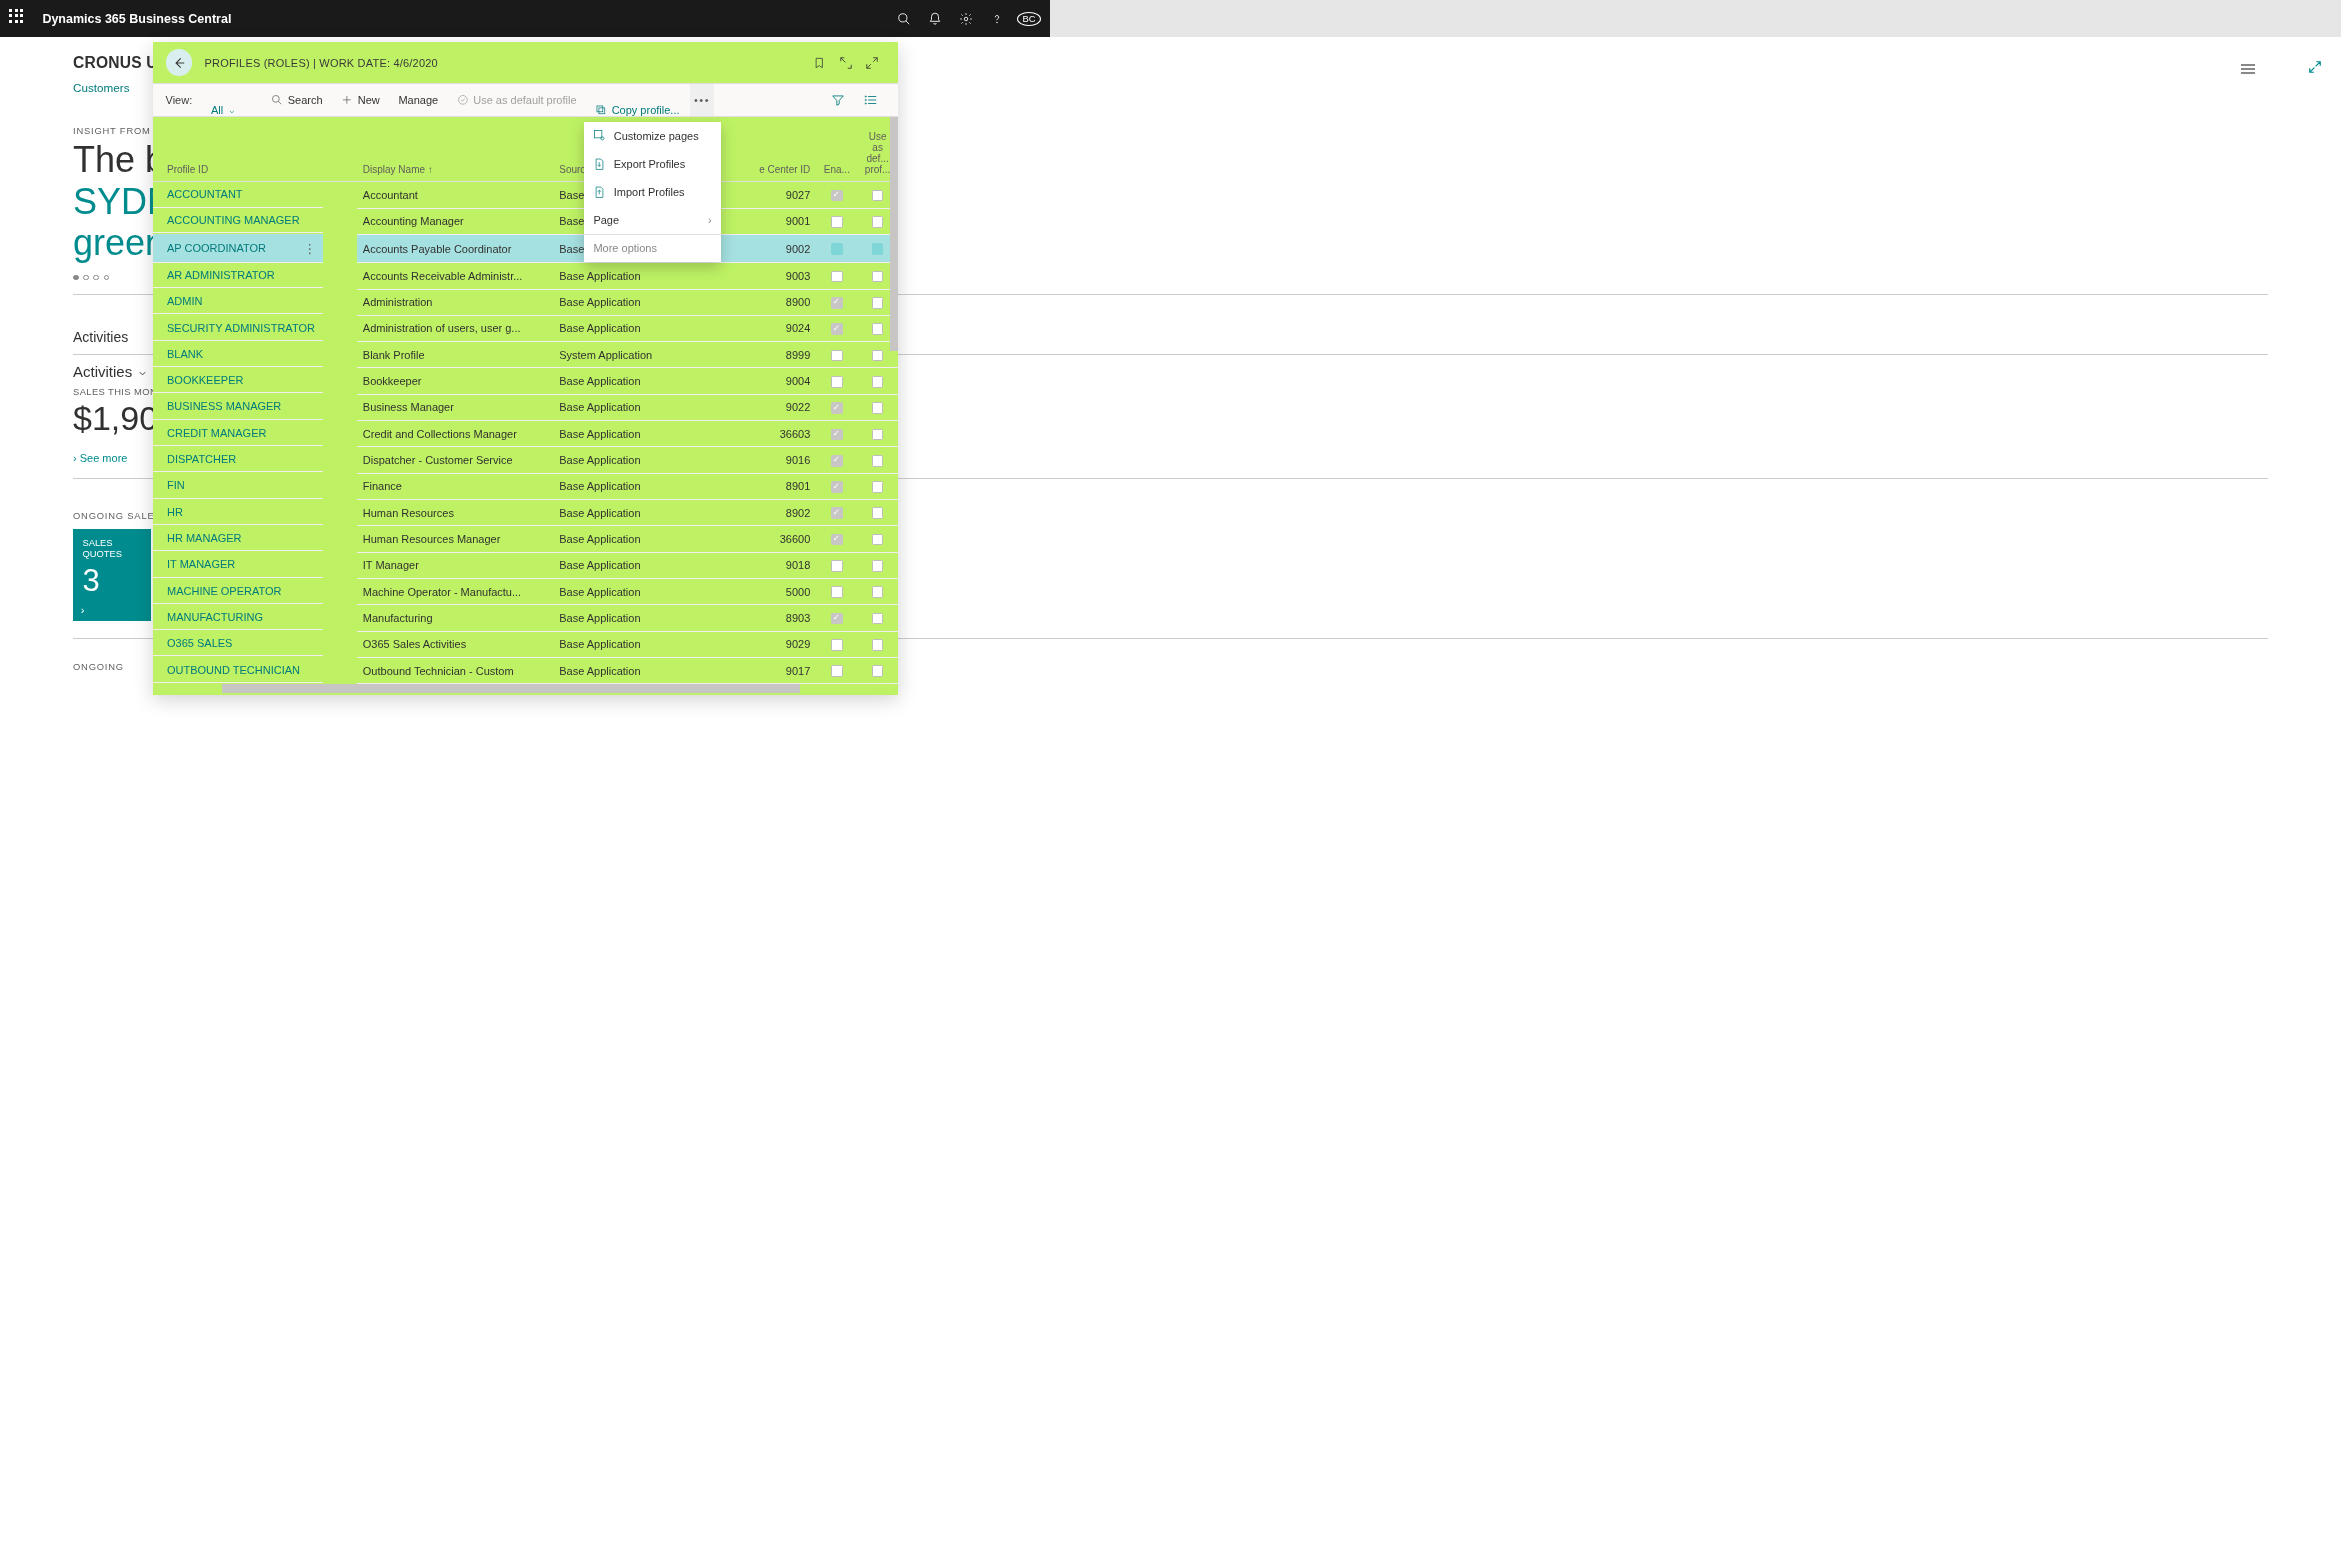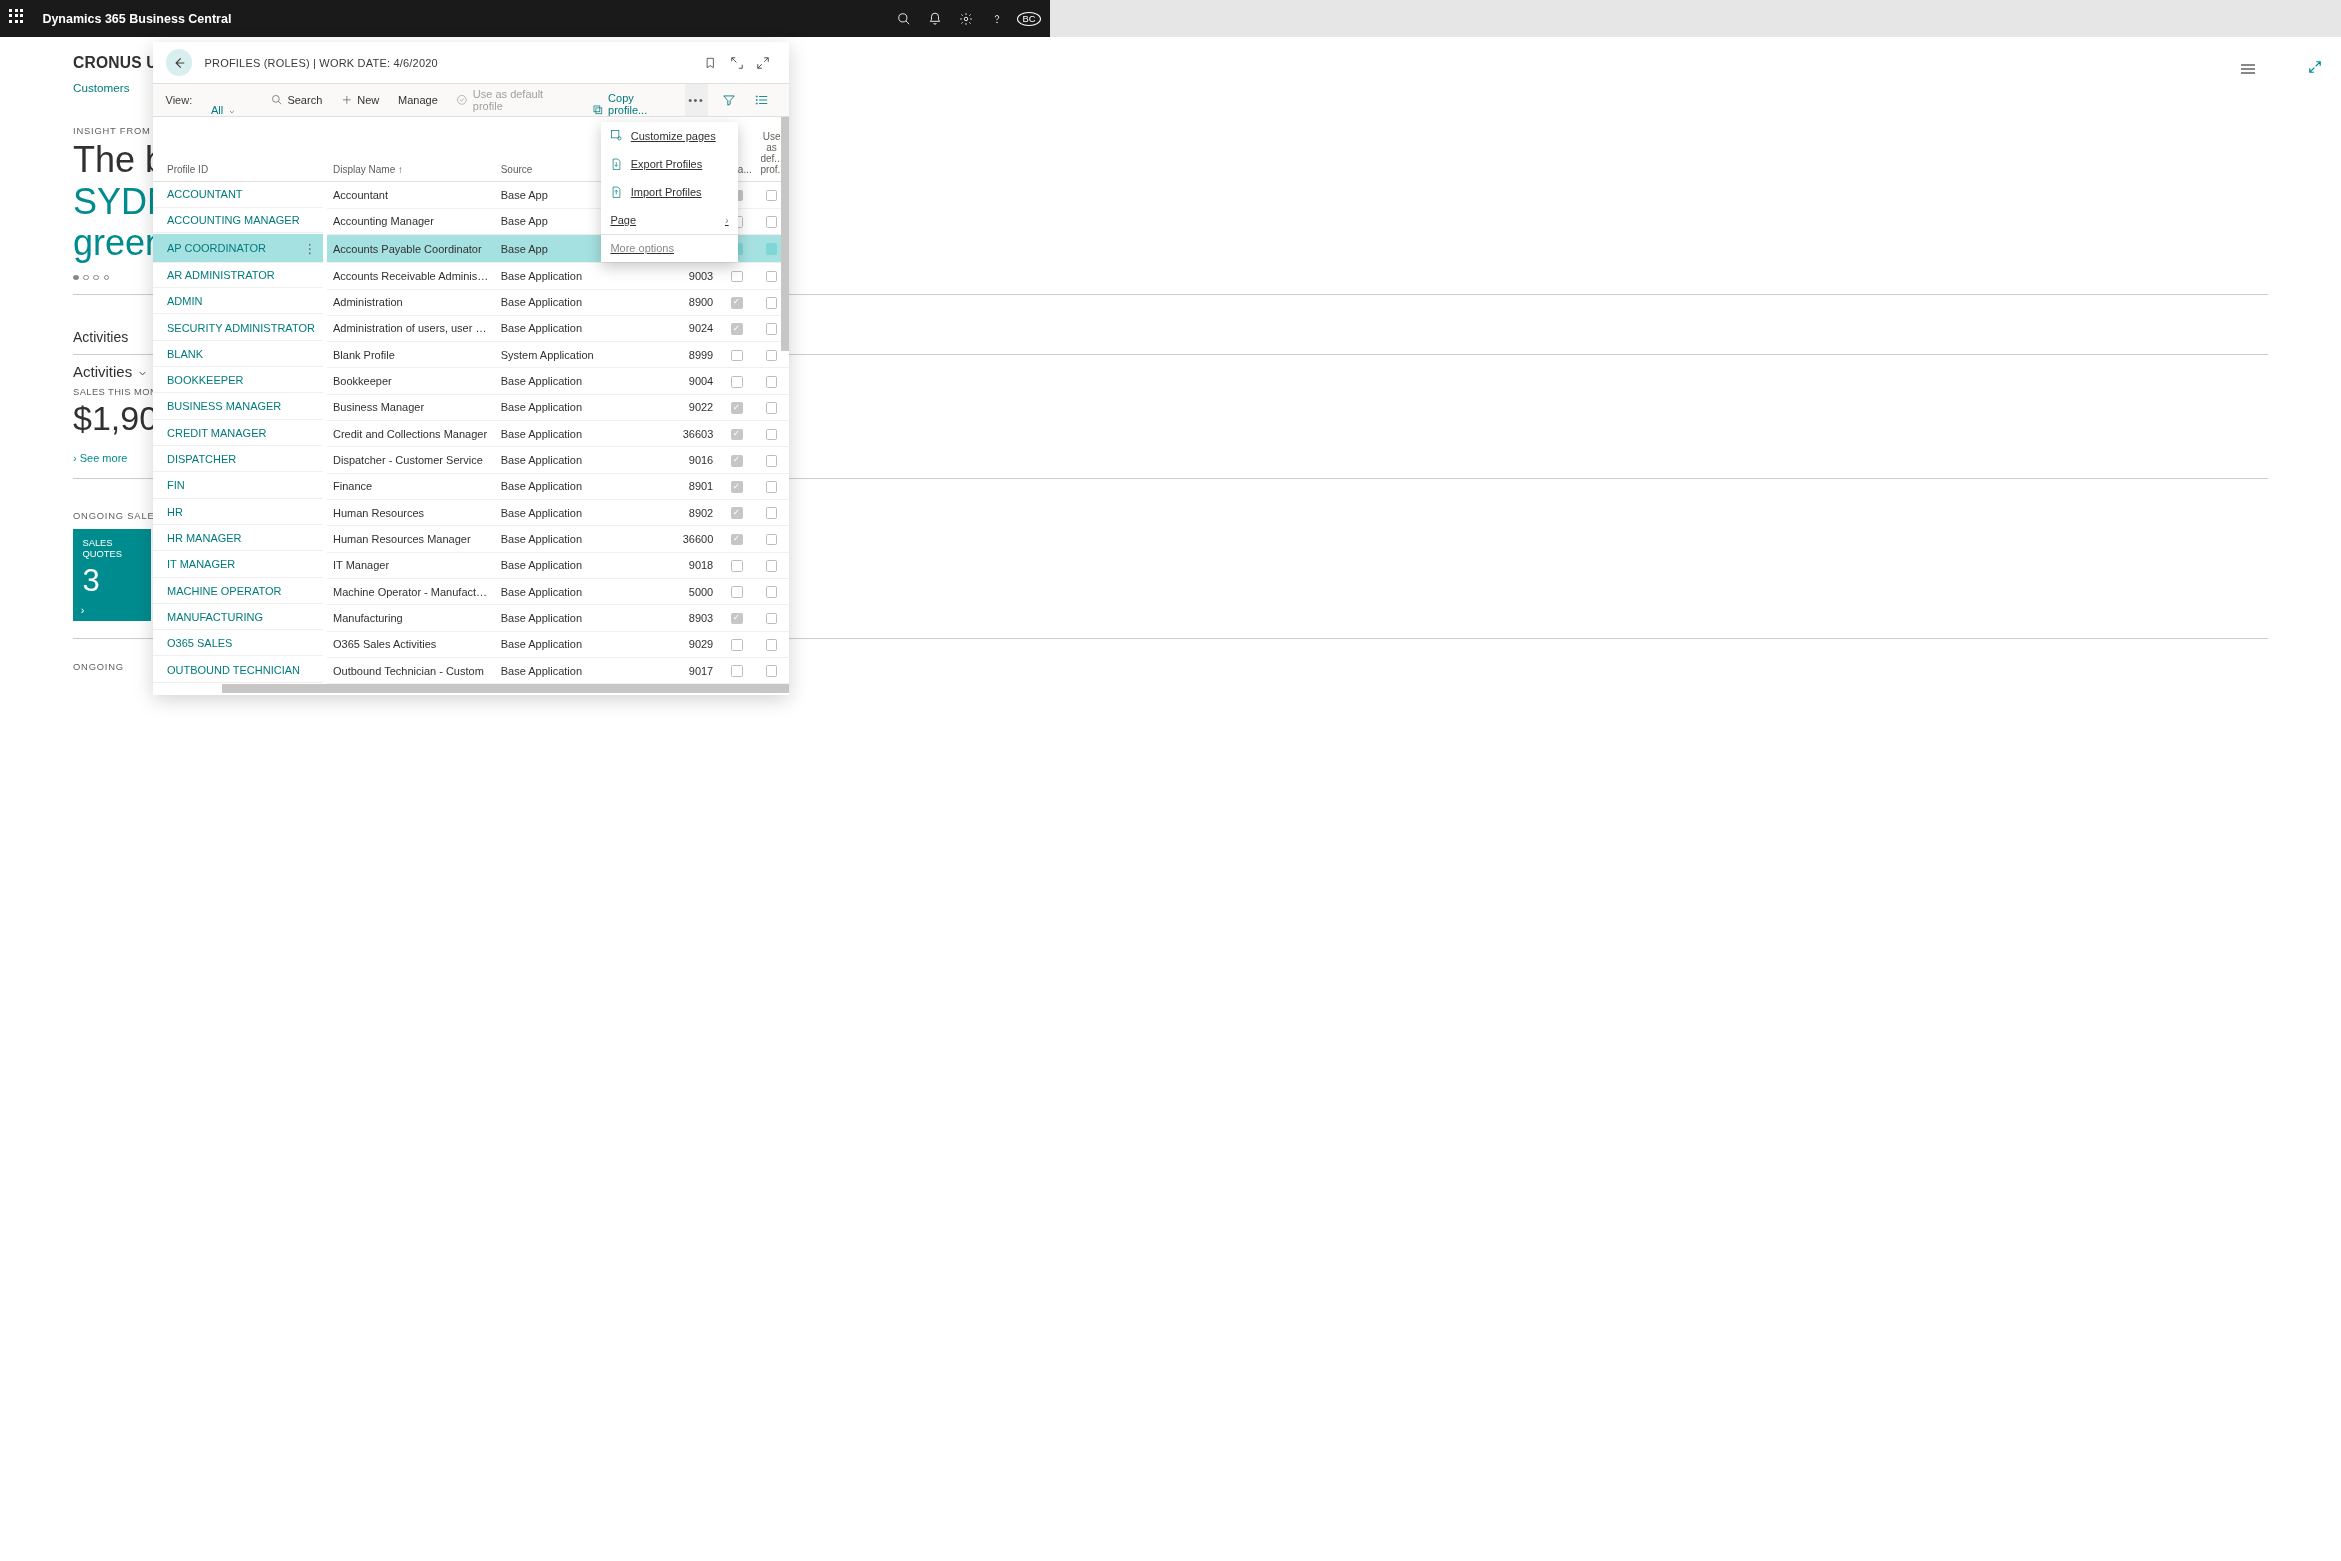--- a/index.html
+++ b/index.html
@@ -68,22 +68,22 @@
 .bg-hamburger { position:absolute; top:25px; right:86px; cursor:pointer; }
 .bg-hamburger div { width:14px; height:1.6px; background:#888; margin:2.3px 0; }
 .bg-dots { display:flex; gap:4.7px; margin-top:11px; }
 .bg-dots span { width:5.5px;height:5.5px;border:0.8px solid #888;border-radius:50%;}
 .bg-dots span.filled{background:#888;}
 
 
 .dialog {
   position:absolute;
   top:42px; left:153px;
-  width:636px; height:653px;
-  background:#ffffff;
+  width:745px; height:653px;
+  background:#bef264;
   box-shadow: 0 4.7px 19px rgba(0,0,0,0.18);
   display:flex; flex-direction:column;
   overflow:hidden;
 }
 .dialog-header {
   height:41px; display:flex; align-items:center; padding:0 12.5px;
 }
 .back-btn {
   width:26.5px;height:26.5px;border-radius:50%;background:#d9efef;
   display:flex;align-items:center;justify-content:center;cursor:pointer;margin-right:12.5px;
@@ -137,22 +137,22 @@
 .chkbox.checked::after{content:"✓";color:#fff;font-size:8.6px;position:absolute;top:-1.6px;left:0.8px;}
 tr.selected .chkbox{background:#7ed6d6;border-color:#7ed6d6;}
 .row-actions{color:#605e5c;cursor:pointer;font-size:12.5px;letter-spacing:0.8px;}
 .col-profileid{width:170px;padding-left:14px !important;}
 .col-disp{width:164px;}
 .col-source{width:156px;}
 .col-rolecenter{width:64px;}
 
 
 .ctx-menu{
-  position:absolute;top:4.7px;left:448px;width:137px;background:#fff;
-  box-shadow:0 4.7px 14px rgba(0,0,0,0.22);z-index:10;font-size:11px;text-decoration:underline;
+  position:absolute;top:4.7px;left:431px;width:137px;background:#fff;
+  box-shadow:0 4.7px 14px rgba(0,0,0,0.22);z-index:10;font-size:11px;
 }
 .ctx-item{display:flex;align-items:center;gap:7.8px;padding:7.8px 9.4px;cursor:pointer;}
 .ctx-item .ico{width:12.5px;display:flex;}
 .ctx-item .ico svg{stroke:#007a7c;fill:none;stroke-width:1.4;}
 .ctx-item.sub{justify-content:space-between;}
 .ctx-item.sub .chev{color:#888;}
 .ctx-sep{border-top:0.8px solid #e1dfdd;}
 .ctx-more{color:#888;padding:7.8px 9.4px;cursor:pointer;}
 
 

